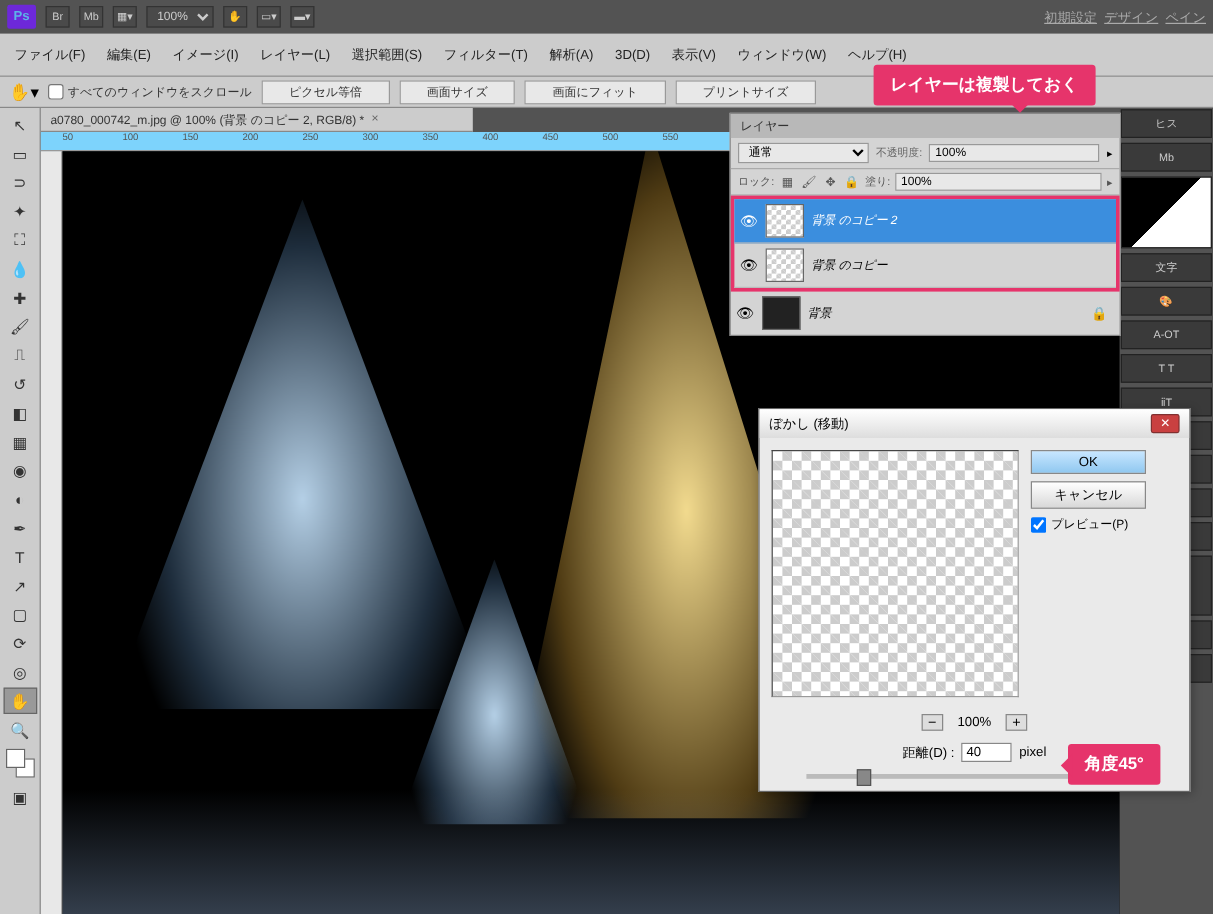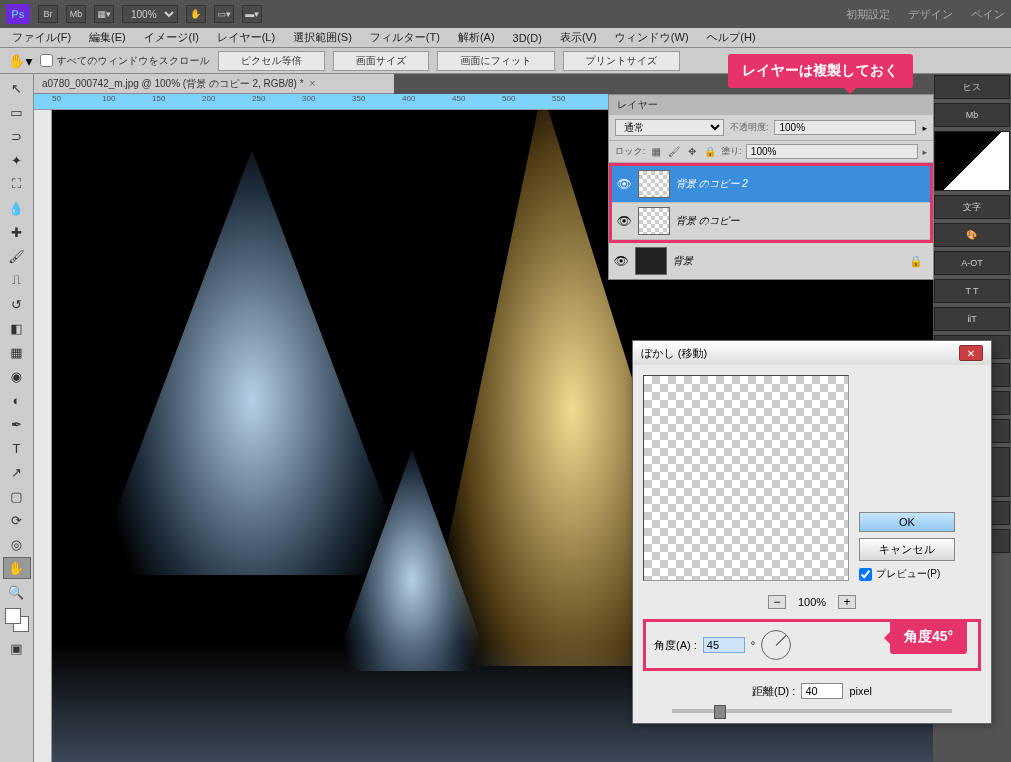--- a/index.html
+++ b/index.html
@@ -1,22 +1,22 @@
 <!DOCTYPE html>
 <html><head>
 <meta charset="utf-8">
 <style>
 * { box-sizing: border-box; margin: 0; padding: 0; font-family: "Meiryo", sans-serif; }
 body { background: #535353; width: 1011px; height: 762px; overflow: hidden; position: relative; }
 .topbar { background: #535353; height: 28px; display: flex; align-items: center; padding: 0 6px; gap: 8px; }
 .ps-logo { background: #6d28d9; color: #5cb3e8; width: 24px; height: 20px; font-size: 11px; display: flex; align-items: center; justify-content: center; border-radius: 2px; font-weight: bold; }
 .top-icon { width: 20px; height: 18px; background: #4a4a4a; border: 1px solid #333; display: inline-flex; align-items: center; justify-content: center; font-size: 9px; color: #ccc; }
 .top-select { background: #4a4a4a; color: #ccc; border: 1px solid #333; font-size: 10px; padding: 1px 4px; height: 18px; }
-.top-links { margin-left: auto; display: flex; gap: 18px; color: #aaa; font-size: 11px; }
-.menubar { background: #ccc; height: 20px; display: flex; align-items: center; padding: 0 4px; gap: 2px; border-bottom: 1px solid #888; }
+.top-links { margin-left: auto; display: flex; gap: 6px; color: #aaa; font-size: 11px; text-decoration: underline; }
+.menubar { background: #ccc; height: 36px; display: flex; align-items: center; padding: 0 4px; gap: 2px; border-bottom: 1px solid #888; }
 .menu-item { font-size: 11px; color: #222; padding: 2px 8px; cursor: default; }
 .optbar { background: #ccc; height: 26px; display: flex; align-items: center; padding: 0 8px; gap: 8px; border-bottom: 1px solid #888; }
 .opt-btn { background: #e8e8e8; border: 1px solid #999; font-size: 10px; padding: 2px 22px; color: #333; }
 .opt-check { font-size: 10px; color: #333; display: flex; align-items: center; gap: 3px; }
 .workspace { display: flex; height: calc(100% - 74px); }
 .toolbox { width: 34px; background: #ccc; border-right: 1px solid #888; display: flex; flex-direction: column; padding: 2px 0; }
 .tool { width: 28px; height: 22px; margin: 1px auto; display: flex; align-items: center; justify-content: center; font-size: 13px; color: #333; cursor: pointer; border: 1px solid transparent; }
 .tool.active { background: #999; border: 1px solid #666; }
 .color-swatch { width: 24px; height: 24px; margin: 4px auto; position: relative; }
 .color-fg { width: 16px; height: 16px; background: #fff; border: 1px solid #666; position: absolute; top: 0; left: 0; }
@@ -46,21 +46,21 @@
 .layer.sel { background: #3b8ede; color: #fff; }
 .layer-eye { width: 16px; font-size: 12px; text-align: center; }
 .layer-thumb { width: 32px; height: 28px; background: #fff; border: 1px solid #666; background-image: linear-gradient(45deg,#ccc 25%,transparent 25%,transparent 75%,#ccc 75%),linear-gradient(45deg,#ccc 25%,transparent 25%,transparent 75%,#ccc 75%); background-size: 8px 8px; background-position: 0 0,4px 4px; }
 .layer-thumb.dark { background: #222; }
 .layer-name { font-size: 10px; font-style: italic; }
 .layer-bg { display: flex; align-items: center; padding: 4px; gap: 6px; }
 .layer-lock { margin-left: auto; font-size: 11px; margin-right: 6px; }
 .dialog { position: absolute; left: 632px; top: 340px; width: 360px; background: #eaeaea; border: 1px solid #666; box-shadow: 2px 2px 8px rgba(0,0,0,0.3); }
 .dlg-title { background: linear-gradient(#fff,#ddd); padding: 4px 8px; font-size: 11px; display: flex; align-items: center; }
 .dlg-close { margin-left: auto; width: 24px; height: 16px; background: #c94040; border: 1px solid #803030; color: #fff; font-size: 10px; display: flex; align-items: center; justify-content: center; border-radius: 2px; }
-.dlg-body { padding: 10px; display: flex; gap: 10px; align-items: flex-end; }
+.dlg-body { padding: 10px; display: flex; gap: 10px; }
 .dlg-preview { width: 206px; height: 206px; border: 1px inset #999; background-image: linear-gradient(45deg,#ccc 25%,transparent 25%,transparent 75%,#ccc 75%),linear-gradient(45deg,#ccc 25%,transparent 25%,transparent 75%,#ccc 75%); background-size: 16px 16px; background-position: 0 0,8px 8px; background-color: #fff; }
 .dlg-right { display: flex; flex-direction: column; gap: 6px; }
 .dlg-btn { background: linear-gradient(#fff,#d8d8d8); border: 1px solid #888; font-size: 11px; padding: 3px 16px; width: 96px; text-align: center; }
 .dlg-btn.ok { background: linear-gradient(#c8e6ff,#90c8f0); }
 .dlg-check { font-size: 10px; display: flex; gap: 4px; align-items: center; margin-top: 0; }
 .dlg-zoom { display: flex; align-items: center; justify-content: center; gap: 12px; font-size: 11px; padding: 4px; }
 .dlg-zoom-btn { width: 18px; height: 14px; border: 1px solid #888; background: #ddd; font-size: 12px; display: flex; align-items: center; justify-content: center; }
 .dlg-angle-row { border: 3px solid #e6346b; margin: 6px 10px; padding: 8px; display: flex; align-items: center; gap: 6px; font-size: 11px; }
 .dlg-angle-inp { width: 42px; border: 1px solid #7aa8d8; background: #cde4f8; padding: 1px 3px; font-size: 11px; }
 .angle-dial { width: 30px; height: 30px; border: 1px solid #666; border-radius: 50%; position: relative; }
@@ -251,26 +251,20 @@
           <input type="checkbox" checked="" style="">
           <span>プレビュー(P)</span>
         </label>
     </div>
   </div>
   <div class="dlg-zoom">
     <span class="dlg-zoom-btn">−</span>
     <span>100%</span>
     <span class="dlg-zoom-btn">+</span>
   </div>
-  <div class="dlg-angle-row">
-    <span>角度(A) :</span>
-    <input class="dlg-angle-inp" value="45" style="">
-    <span>°</span>
-    <div class="angle-dial"></div>
-  </div>
   <div class="dlg-dist-row">
     <span>距離(D) :</span>
     <input class="dlg-dist-inp" value="40" style="">
     <span>pixel</span>
   </div>
   <div class="slider"></div>
 </div>
 
 <div class="callout top">レイヤーは複製しておく</div>
 <div class="callout ang">角度45°</div>

